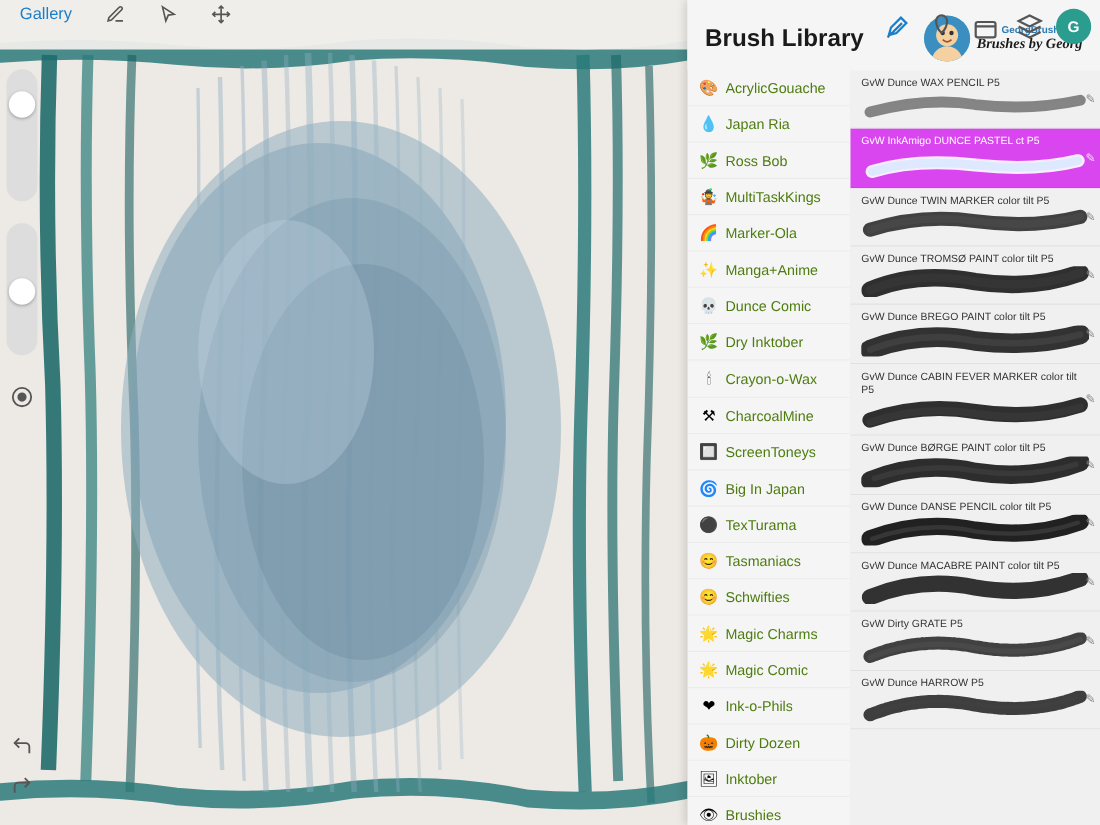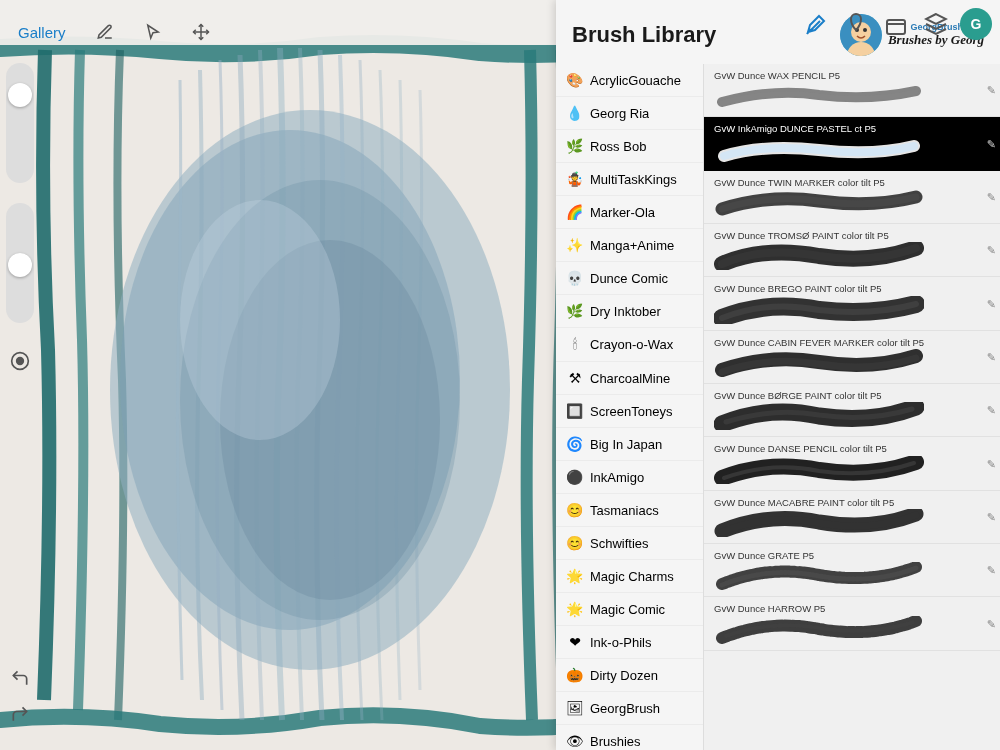--- a/index.html
+++ b/index.html
@@ -14,21 +14,21 @@
       overflow: hidden;
     }
 
     
     #top-toolbar {
       position: absolute;
       top: 0; left: 0; right: 0;
       height: 45px;
       background: rgba(240,238,235,0.95);
       display: flex;
-      align-items: flex-end;
+      align-items: flex-start;
       padding: 0 12px;
       gap: 18px;
       z-index: 10;
     }
 
     .toolbar-btn {
       display: flex; align-items: center; justify-content: center;
       background: none; border: none; cursor: pointer;
       color: #333; font-size: 16px;
       padding: 4px 6px;
@@ -107,21 +107,21 @@
     .undo-redo-group {
       display: flex; flex-direction: column; gap: 4px;
       margin-top: auto;
       padding-bottom: 20px;
     }
 
     
     #brush-library {
       position: absolute;
       top: 0; right: 0;
-      width: 444px; height: 750px;
+      width: 375px; height: 750px;
       background: rgba(245,245,245,0.97);
       display: flex;
       flex-direction: column;
       z-index: 20;
       box-shadow: -2px 0 8px rgba(0,0,0,0.15);
       justify-content: center;
     }
 
     #brush-library-header {
       padding: 14px 16px 8px;
@@ -198,21 +198,21 @@
     }
 
     .category-icon {
       font-size: 14px;
       width: 18px;
       text-align: center;
     }
 
     .category-name {
       font-size: 13px;
-      color: #000000;
+      color: #4d7c0f;
       white-space: nowrap;
       overflow: hidden;
       text-overflow: ellipsis;
     }
 
     
     #brush-previews {
       flex: 1;
       overflow-y: auto;
       background: #f0f0f0;
@@ -222,21 +222,21 @@
     #brush-previews::-webkit-scrollbar-thumb { background: #ccc; border-radius: 2px; }
 
     .brush-preview-item {
       padding: 6px 10px;
       border-bottom: 1px solid rgba(0,0,0,0.06);
       cursor: pointer;
       position: relative;
     }
 
     .brush-preview-item.active {
-      background: #000000;
+      background: #d946ef;
     }
 
     .brush-stroke-preview {
       height: 28px;
       display: flex;
       align-items: center;
     }
 
     
     #right-toolbar-icons {
@@ -447,21 +447,21 @@
   <div id="brush-content">
 
     <div id="brush-categories">
 
     <div class="category-item">
     <span class="category-icon">🎨</span>
     <span class="category-name">AcrylicGouache</span>
   </div>
         <div class="category-item">
     <span class="category-icon">💧</span>
-    <span class="category-name">Georg Ria</span>
+    <span class="category-name">Japan Ria</span>
   </div>
         <div class="category-item">
     <span class="category-icon">🌿</span>
     <span class="category-name">Ross Bob</span>
   </div>
         <div class="category-item">
     <span class="category-icon">🤹</span>
     <span class="category-name">MultiTaskKings</span>
   </div>
         <div class="category-item">
@@ -491,21 +491,21 @@
         <div class="category-item">
     <span class="category-icon">🔲</span>
     <span class="category-name">ScreenToneys</span>
   </div>
         <div class="category-item">
     <span class="category-icon">🌀</span>
     <span class="category-name">Big In Japan</span>
   </div>
         <div class="category-item">
     <span class="category-icon">⚫</span>
-    <span class="category-name">InkAmigo</span>
+    <span class="category-name">TexTurama</span>
   </div>
         <div class="category-item">
     <span class="category-icon">😊</span>
     <span class="category-name">Tasmaniacs</span>
   </div>
         <div class="category-item">
     <span class="category-icon">😊</span>
     <span class="category-name">Schwifties</span>
   </div>
         <div class="category-item">
@@ -519,21 +519,21 @@
         <div class="category-item">
     <span class="category-icon">❤</span>
     <span class="category-name">Ink-o-Phils</span>
   </div>
         <div class="category-item">
     <span class="category-icon">🎃</span>
     <span class="category-name">Dirty Dozen</span>
   </div>
         <div class="category-item">
     <span class="category-icon">🖼</span>
-    <span class="category-name">GeorgBrush</span>
+    <span class="category-name">Inktober</span>
   </div>
         <div class="category-item">
     <span class="category-icon">👁</span>
     <span class="category-name">Brushies</span>
   </div>
       </div>
 
     <div id="brush-previews">
 
     <div class="brush-preview-item">
@@ -620,21 +620,21 @@
           <div class="dunce-label">GvW Dunce MACABRE PAINT color tilt P5</div>
           <div class="brush-stroke-preview">
             <svg viewBox="0 0 210 28" xmlns="http://www.w3.org/2000/svg" width="210" height="28">
       <path d="M8,22 Q55,3 105,13 Q158,22 202,5" stroke="#111" stroke-width="15" fill="none" stroke-linecap="round" opacity="0.85"></path>
       <path d="M8,23 Q55,4 105,14 Q158,23 202,6" stroke="#333" stroke-width="7" fill="none" stroke-linecap="round" opacity="0.2"></path>
     </svg>
           </div>
           <span class="edit-icon">✎</span>
         </div>
         <div class="brush-preview-item">
-          <div class="dunce-label">GvW Dunce GRATE P5</div>
+          <div class="dunce-label">GvW Dirty GRATE P5</div>
           <div class="brush-stroke-preview">
             <svg viewBox="0 0 210 28" xmlns="http://www.w3.org/2000/svg" width="210" height="28">
       <path d="M8,22 Q55,3 105,13 Q158,22 202,5" stroke="#222" stroke-width="12" fill="none" stroke-linecap="round" opacity="0.85" stroke-dasharray="4,1"></path>
       <path d="M8,23 Q55,4 105,14 Q158,23 202,6" stroke="#555" stroke-width="5" fill="none" stroke-linecap="round" opacity="0.4" stroke-dasharray="2,2"></path>
     </svg>
           </div>
           <span class="edit-icon">✎</span>
         </div>
         <div class="brush-preview-item">
           <div class="dunce-label">GvW Dunce HARROW P5</div>

